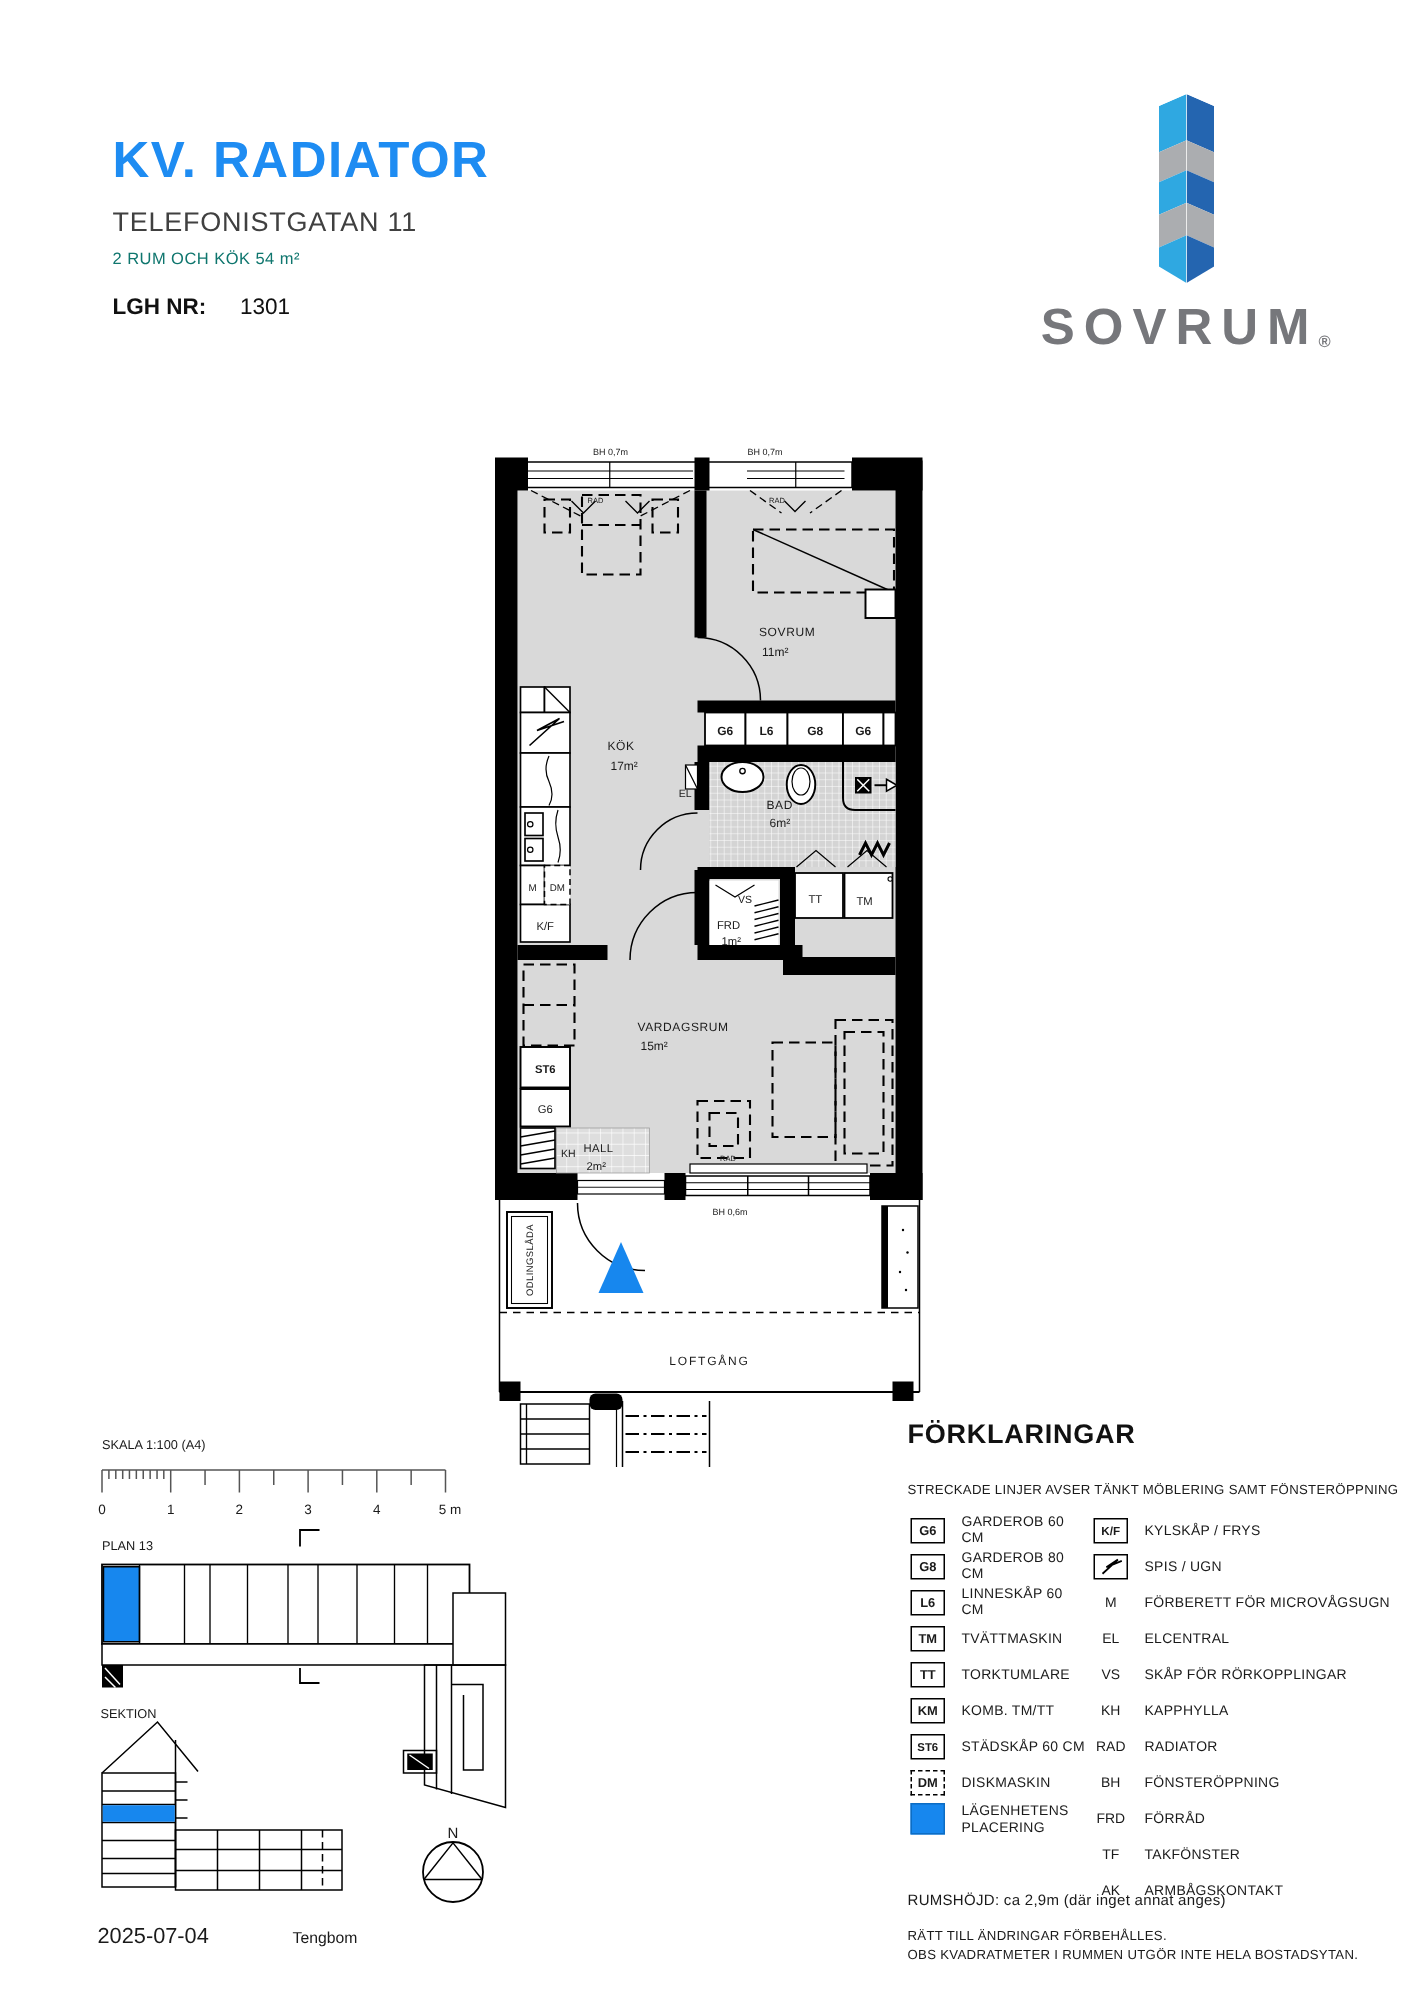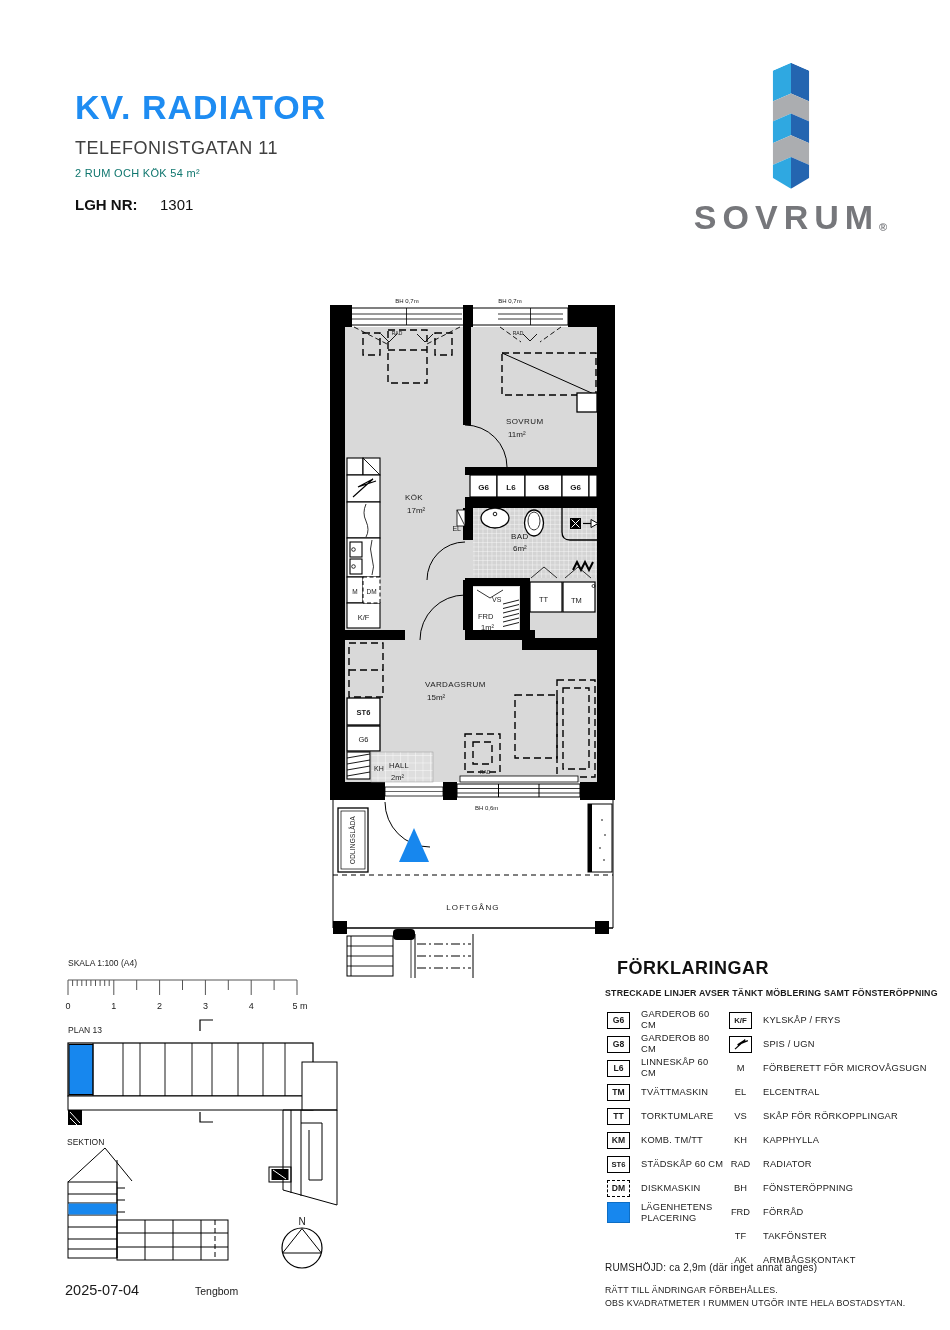--- a/index.html
+++ b/index.html
@@ -13,22 +13,22 @@
   #lghRow{left:75px;top:196px;font-size:15px;color:#111;}
   #lghRow .lbl{font-weight:bold;}
   #lghRow .val{position:absolute;left:85px;top:0;font-weight:normal;}
   
   #logo{left:668px;top:60px;width:245px;text-align:center;}
   #logo .word{font-size:34px;font-weight:800;color:#76777B;letter-spacing:6px;margin-top:2px;
               font-family:"Liberation Sans",sans-serif;}
   #logo .reg{font-size:11px;font-weight:bold;letter-spacing:0;vertical-align:-2px;}
   
   #legend{left:605px;top:946px;width:335px;}
-  #legend h2{margin:12px;font-size:18px;font-weight:600;letter-spacing:.5px;color:#111;}
-  #legend .sub{position:absolute;top:42px;left:0;font-size:8.8px;letter-spacing:.2px;white-space:nowrap;font-weight:bold;}
+  #legend h2{margin:0;font-size:18px;font-weight:600;letter-spacing:.5px;color:#111;}
+  #legend .sub{position:absolute;top:42px;left:0;font-size:8.8px;letter-spacing:.2px;white-space:nowrap;}
   .legcol{position:absolute;top:62px;}
   .leg-left{left:0;width:120px;}
   .leg-right{left:122px;width:210px;}
   .lrow{display:flex;align-items:center;height:24px;gap:9px;}
   .lrow.tall{height:34px;align-items:flex-start;padding-top:2px;}
   .lkey{width:27px;flex:none;display:flex;justify-content:center;align-items:center;font-size:9px;}
   .box{width:21px;height:15px;border:1.6px solid #000;display:flex;align-items:center;justify-content:center;
        font-size:8.6px;font-weight:bold;background:#fff;}
   .box.dashed{border-style:dashed;}
   .box.blue{background:#1787EE;border:1px solid #0d6dc4;width:21px;height:19px;}

